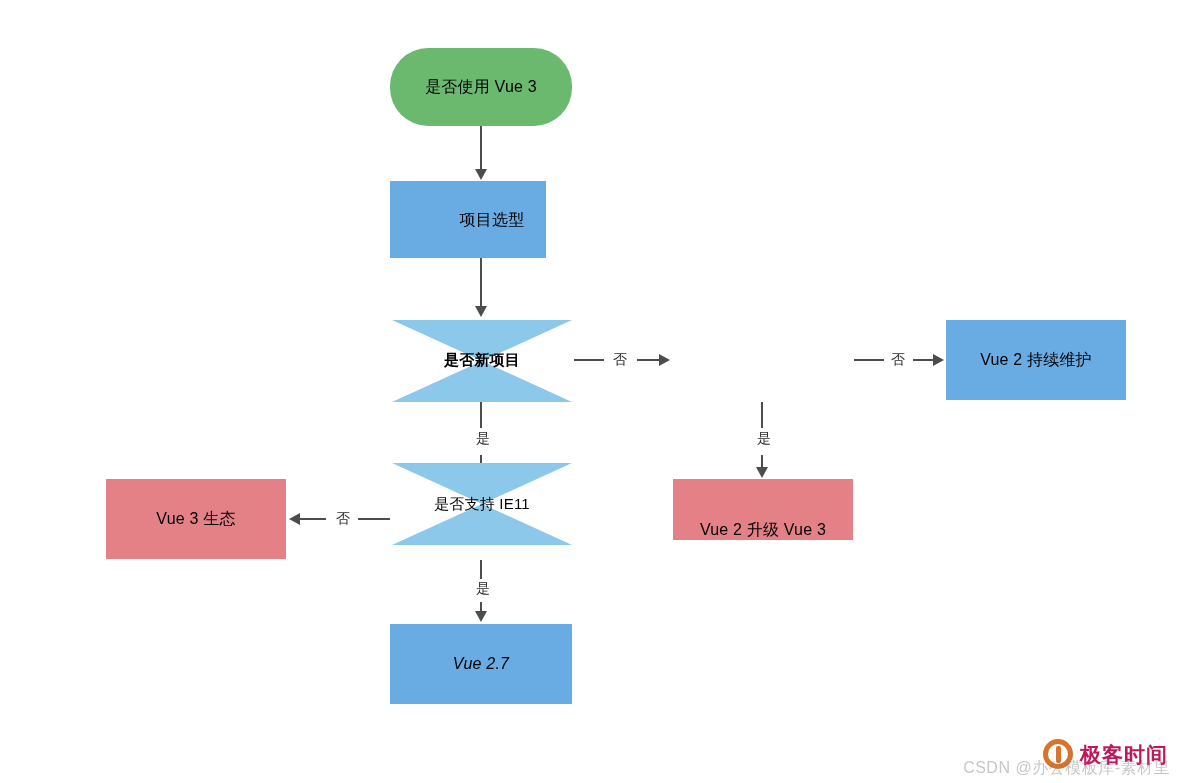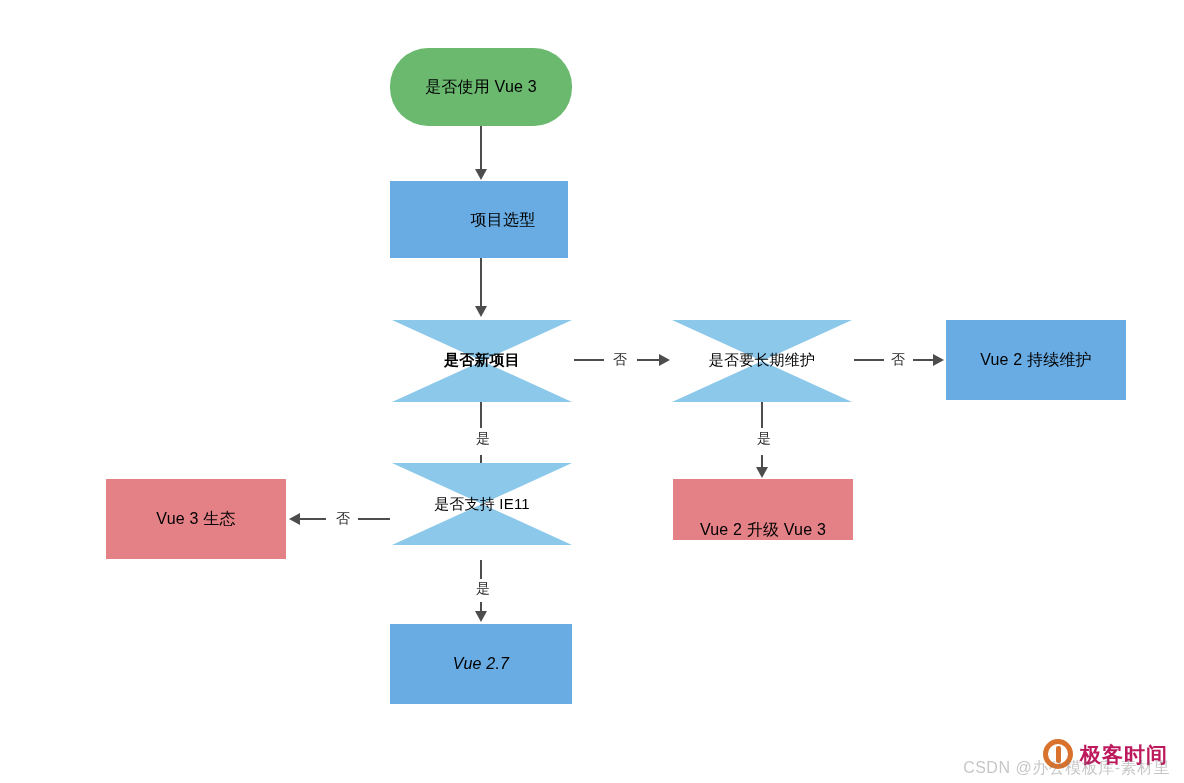--- a/index.html
+++ b/index.html
@@ -159,33 +159,29 @@
 </style>
 </head>
 <body>
 
 <div id="canvas" style="background: rgb(255, 255, 255);">
 
   <div class="node terminator" id="node-start" style="left: 390px; top: 48px; width: 182px; height: 78px; background: rgb(106, 185, 111);">
     <span class="node-label">是否使用 Vue 3</span>
   </div>
 
-  <div class="node process" id="node-selection" style="left: 390px; top: 181px; width: 178px; height: 77px; background: rgb(104, 172, 227); padding-left: 48px;">
+  <div class="node process" id="node-selection" style="left: 390px; top: 181px; width: 156px; height: 77px; background: rgb(104, 172, 227); padding-left: 48px;">
     <span class="node-label">项目选型</span>
   </div>
 
   <div class="node decision" id="node-isnew" style="left: 392px; top: 319px; width: 180px; height: 83px; font-weight: bold;">
     <span class="diamond-shape" style="border-width: 41.5px 90px; border-style: solid; border-color: rgb(140, 200, 234) transparent; box-sizing: content-box;"></span>
     <span class="node-label">是否新项目</span>
   </div>
 
-  <div class="node decision" id="node-longterm" style="left: 672px; top: 319px; width: 180px; height: 83px;">
-    <span class="diamond-shape" style="border-width: 41.5px 90px; border-style: solid; border-color: rgb(140, 200, 234) transparent; box-sizing: content-box;"></span>
-    <span class="node-label">是否要长期维护</span>
-  </div>
 
   <div class="node process" id="node-vue2maintain" style="left: 946px; top: 320px; width: 180px; height: 80px; background: rgb(104, 172, 227);">
     <span class="node-label">Vue 2 持续维护</span>
   </div>
 
   <div class="node process" id="node-upgrade" style="left: 673px; top: 479px; width: 180px; height: 61px; background: rgb(228, 129, 135); align-items: flex-end;">
     <span class="node-label">Vue 2 升级 Vue 3</span>
   </div>
 
   <div class="node decision" id="node-ie11" style="left: 392px; top: 463px; width: 180px; height: 82px;">

